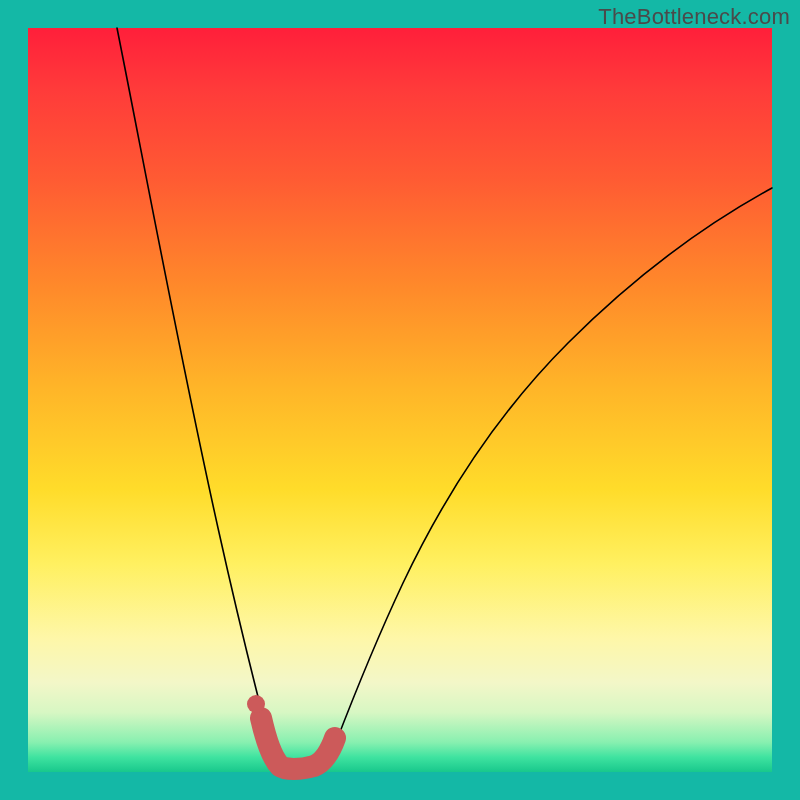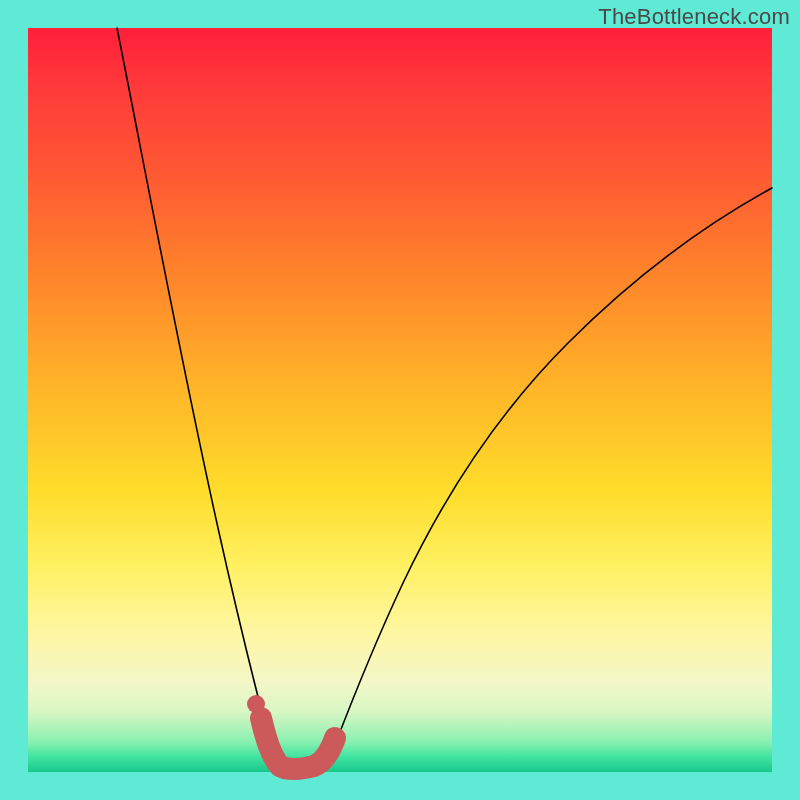--- a/index.html
+++ b/index.html
@@ -8,21 +8,21 @@
     width: 800px;
     height: 800px;
     background: #000;
     font-family: Arial, Helvetica, sans-serif;
     overflow: hidden;
   }
   .frame {
     position: relative;
     width: 800px;
     height: 800px;
-    background: #5eead4;
+    background: #14b8a6;
   }
   .plot-area {
     position: absolute;
     left: 28px;
     top: 28px;
     width: 744px;
     height: 744px;
     
     background: linear-gradient(
       to bottom,

